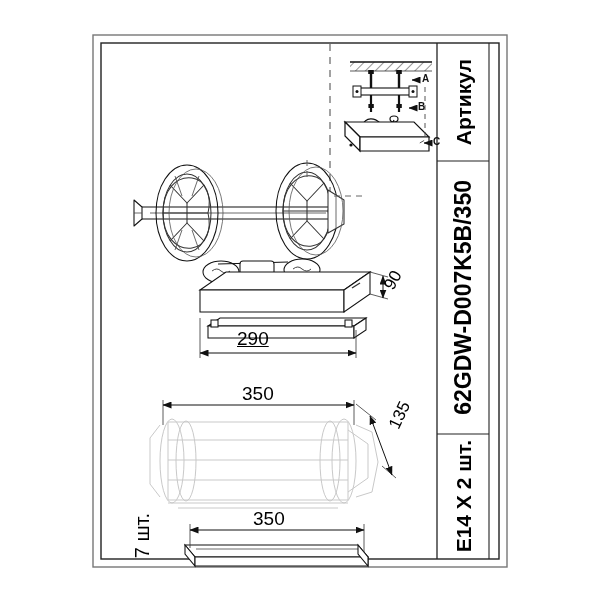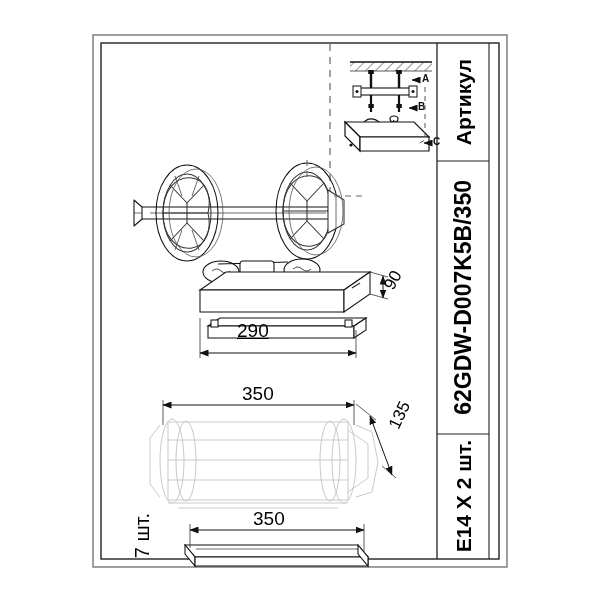--- a/index.html
+++ b/index.html
@@ -239,21 +239,21 @@
   </div>
 
   <div class="vcell" style="left:437px;top:161px;width:52px;height:273px;">
     <span class="vtext" style="font-size:23px;transform:rotate(180deg);">62GDW-D007K5B/350</span>
   </div>
 
   <div class="vcell" style="left:437px;top:434px;width:52px;height:125px;">
     <span class="vtext" style="font-size:21px;transform:rotate(180deg);">E14  X 2 шт.</span>
   </div>
 
-  <div class="dimtxt" style="left:237px;top:320px;font-size:19px;text-decoration:underline;">290</div>
+  <div class="dimtxt" style="left:237px;top:328px;font-size:19px;text-decoration:underline;">290</div>
 
   <div class="dimtxt" style="left:380px;top:284px;font-size:17px;
               transform:rotate(-62deg);transform-origin:left top;">90</div>
 
   <div class="dimtxt" style="left:242px;top:383px;font-size:19px;">350</div>
 
   <div class="dimtxt" style="left:385px;top:424px;font-size:17px;
               transform:rotate(-65deg);transform-origin:left top;">135</div>
 
   <div class="dimtxt" style="left:253px;top:508px;font-size:19px;">350</div>

